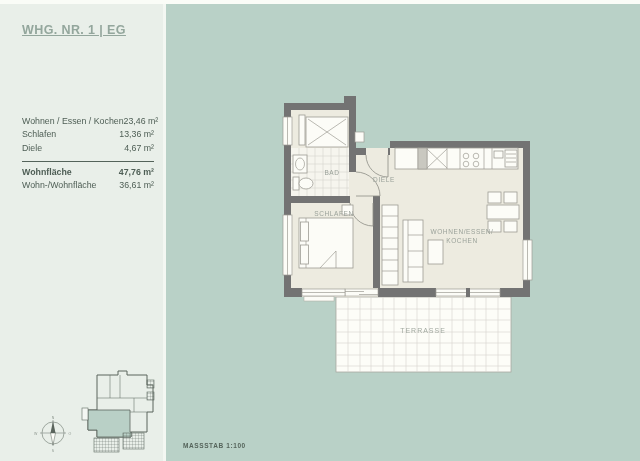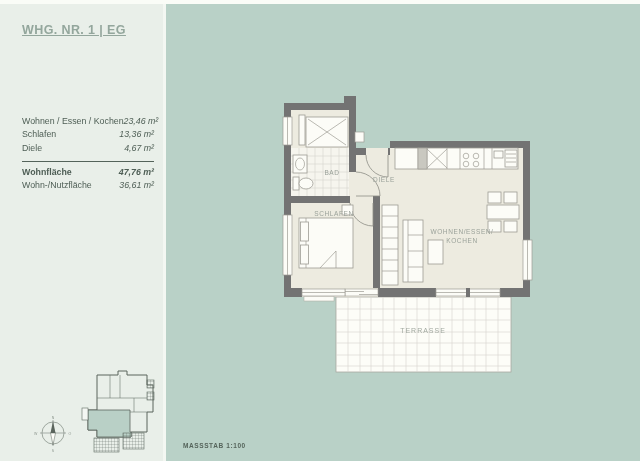--- a/index.html
+++ b/index.html
@@ -14,21 +14,21 @@
     background:#e9efe9;border-right:3px solid #f3f7f2;
   }
   .header{
     position:absolute;left:22px;top:18px;width:150px;
     color:#93a69c;font-size:12.5px;font-weight:bold;letter-spacing:.4px;line-height:17px;text-decoration:underline;
   }
   .area-table{position:absolute;left:22px;top:112px;width:132px;color:#4e5e55;font-size:8.8px;}
   .trow{display:flex;align-items:flex-start;height:13.4px;}
   .trow .lbl{flex:1;white-space:nowrap;}
   .trow .frac{width:20px;text-align:center;}
-  .trow .val{width:44px;text-align:right;white-space:nowrap;font-style:italic;}
+  .trow .val{width:44px;text-align:right;white-space:nowrap;}
   .tdivider{border:none;border-top:1px solid #54635a;margin:4.5px 0 5px 0;width:132px;}
   .bold-row{font-weight:bold;}
   .scale-label{
     position:absolute;left:183px;top:442px;
     font-size:6.5px;font-weight:bold;letter-spacing:.6px;color:#55645b;
   }
   svg{display:block;}
   .plan-svg{position:absolute;left:280px;top:94px;}
   .siteplan-svg{position:absolute;left:30px;top:368px;}
   .wall{fill:#737373;}
@@ -69,21 +69,21 @@
         <span class="frac"></span>
         <span class="val">4,67 m²</span>
       </div>
       <hr class="tdivider">
       <div class="trow bold-row">
         <span class="lbl">Wohnfläche</span>
         <span class="frac"></span>
         <span class="val">47,76 m²</span>
       </div>
       <div class="trow">
-        <span class="lbl">Wohn-/Nutzfläche</span>
+        <span class="lbl">Wohn-/Wohnfläche</span>
         <span class="frac"></span>
         <span class="val">36,61 m²</span>
       </div>
     </div>
   </div>
 
   <svg class="plan-svg" width="256" height="282" viewBox="280 94 256 282">
 
     <g>
       <rect x="336" y="297" width="175" height="75" fill="#fdfdf8" stroke="#a9a8a0" stroke-width="0.8"></rect>

